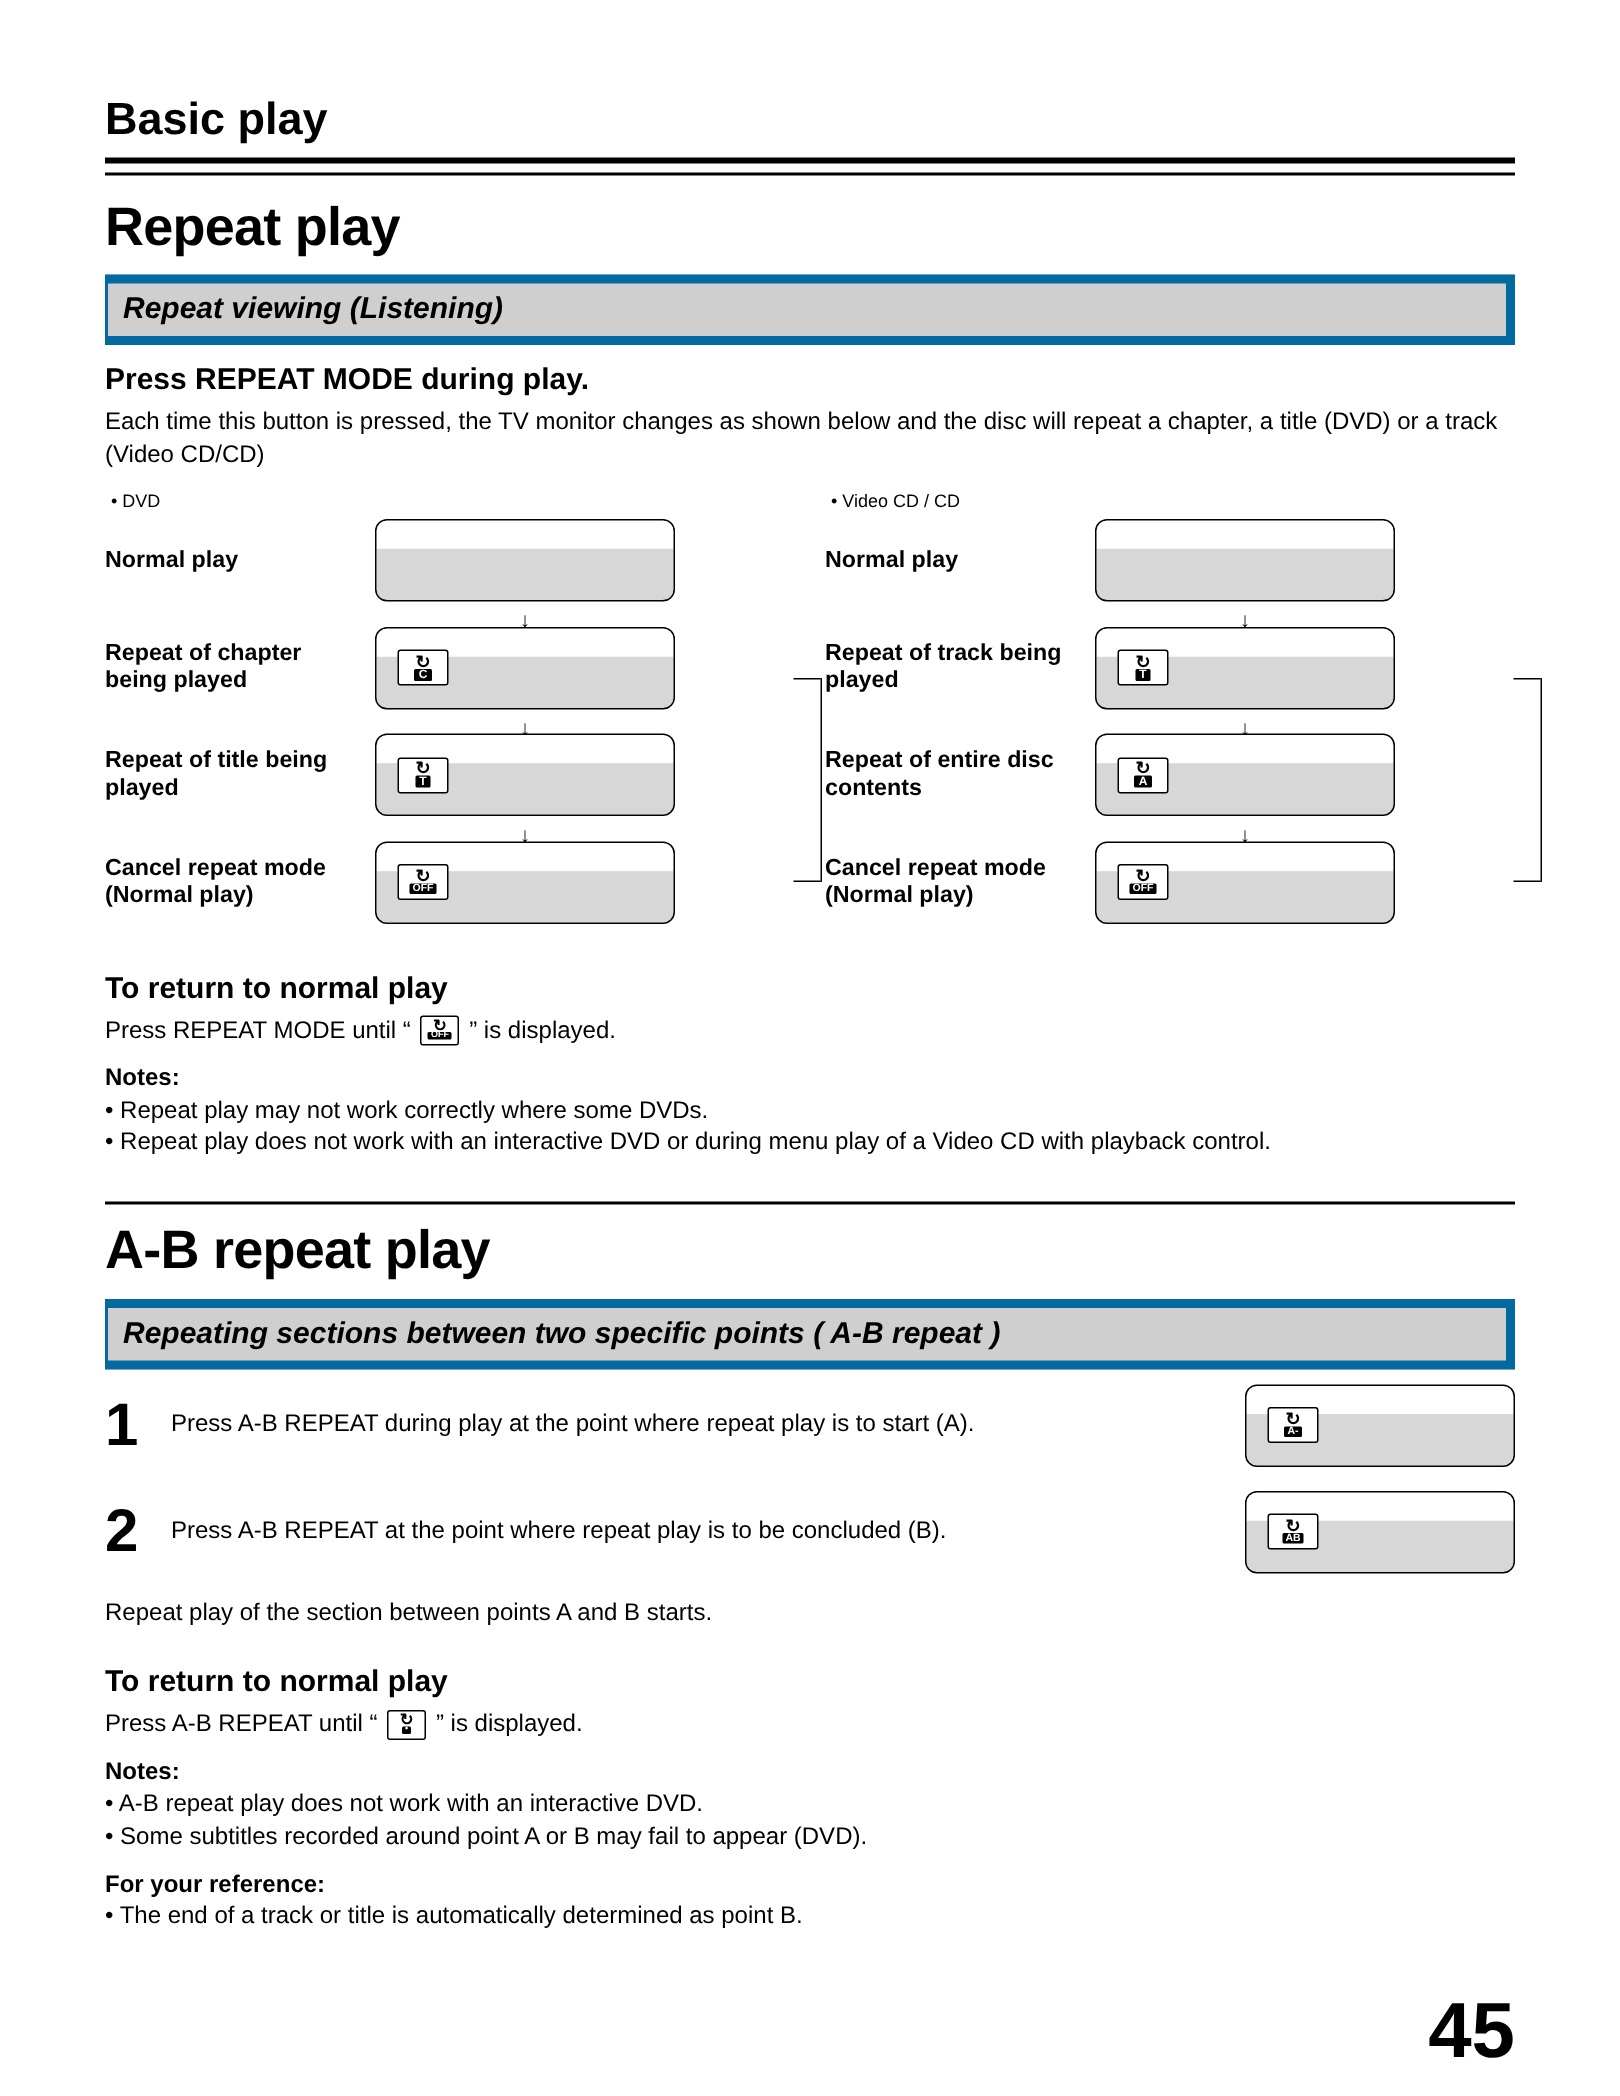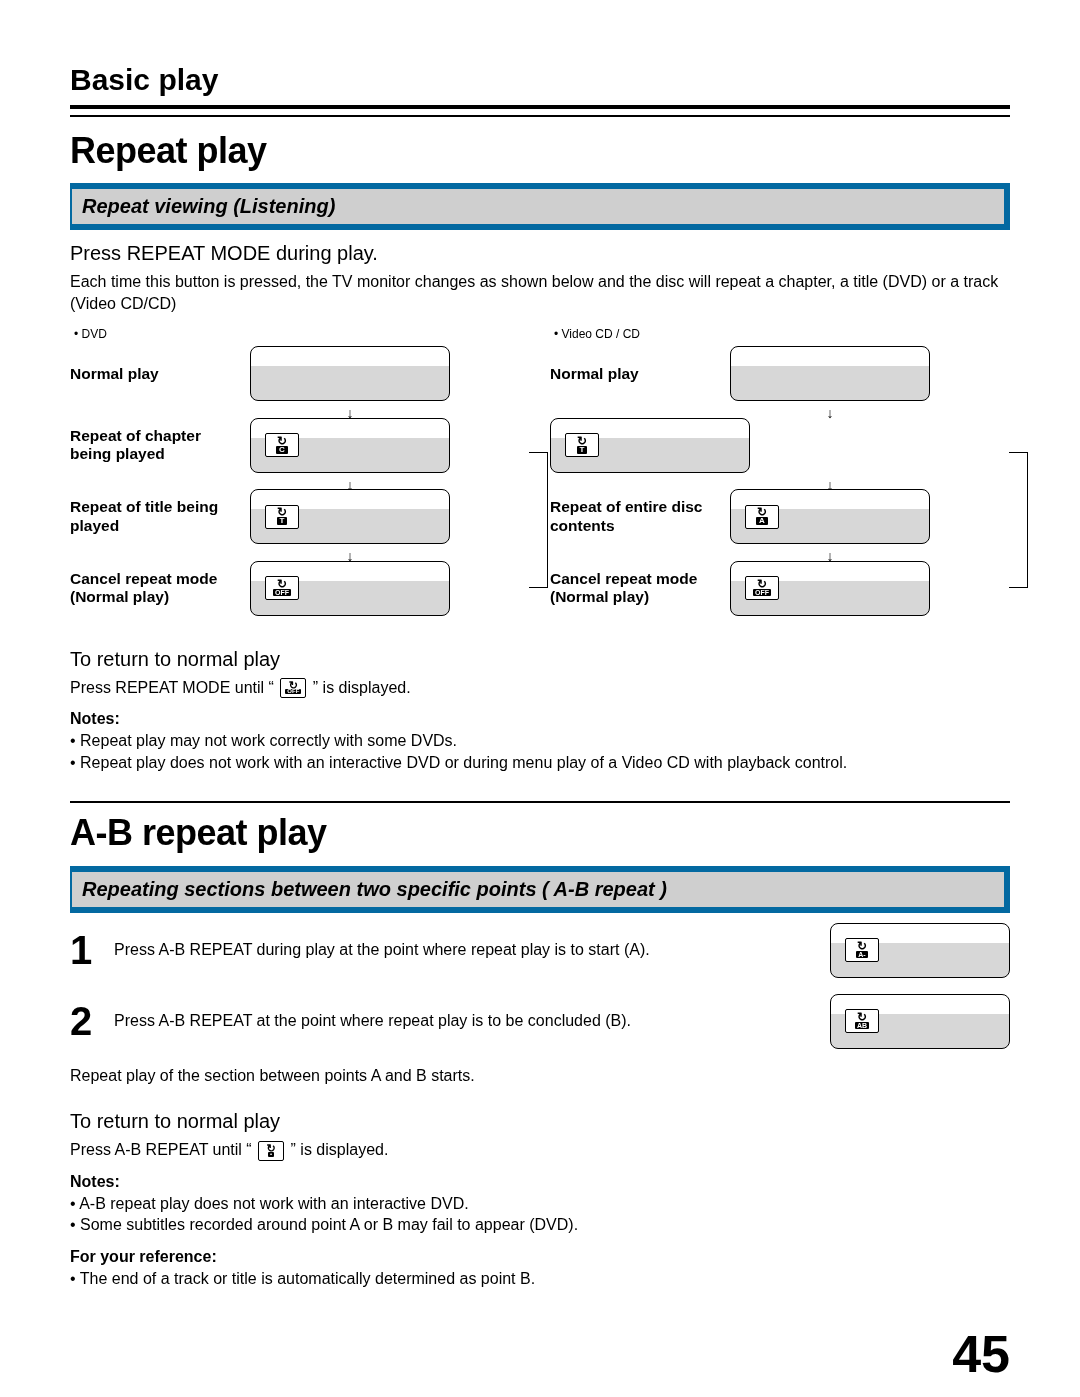--- a/index.html
+++ b/index.html
@@ -32,21 +32,21 @@
   .graybar {
     background: #cfcfcf;
     border: 6px solid #0369a1;
     border-left-width: 2px;
     font-weight: bold;
     font-style: italic;
     font-size: 20px;
     padding: 4px 10px;
     margin: 6px 0 10px 0;
   }
-  .h3 { font-weight: normal; font-size: 20px; margin: 6px 0 4px 0; }
+  .h3 { font-weight: bold; font-size: 20px; margin: 6px 0 4px 0; }
   .para { font-size: 16px; margin: 2px 0 12px 0; }
   .cols { display: flex; gap: 20px; }
   .col { flex: 1; }
   .col-head { font-weight: normal; font-size: 12px; margin-bottom: 4px; padding-left: 4px; }
   .row { display: flex; align-items: center; gap: 12px; margin-bottom: 8px; }
   .row .label { width: 168px; font-weight: bold; font-size: 15.5px; line-height: 1.2; }
   .tv {
     width: 200px; height: 55px;
     border: 1.6px solid #000;
     border-radius: 8px;
@@ -149,20 +149,21 @@
 
   <div class="col">
     <div class="col-head">• Video CD / CD</div>
     <div class="flowwrap">
       <div class="row">
         <div class="label">Normal play</div>
         <div class="tv blank"></div>
       </div>
       <div class="arrow-down">↓</div>
       <div class="row">
+        <div class="label">Repeat of track being played</div>
         <div class="tv">
             <div class="rbox">
               <span class="arc">↻</span>
               <span class="sub-letter">T</span>
             </div>
           </div>
       </div>
       <div class="arrow-down">↓</div>
       <div class="row">
         <div class="label">Repeat of entire disc contents</div>
@@ -193,21 +194,21 @@
   <span>Press REPEAT MODE until “ </span>
   <span class="inline-icon">
       <span class="arc">↻</span>
       <span class="sub">OFF</span>
     </span>
   <span> ” is displayed.</span>
 </div>
 
 <div class="notes-head">Notes:</div>
 <ul class="notes">
-  <li>Repeat play may not work correctly with some DVDs.</li>
+  <li>Repeat play may not work correctly where some DVDs.</li>
   <li>Repeat play does not work with an interactive DVD or during menu play of a Video CD with playback control.</li>
 </ul>
 
 <div class="section-rule"></div>
 <div class="h1">A-B repeat play</div>
 <div class="graybar">Repeating sections between two specific points ( A-B repeat )</div>
 
 <div class="step">
   <div class="num">1</div>
   <div class="txt">Press A-B REPEAT during play at the point where repeat play is to start (A).</div>

